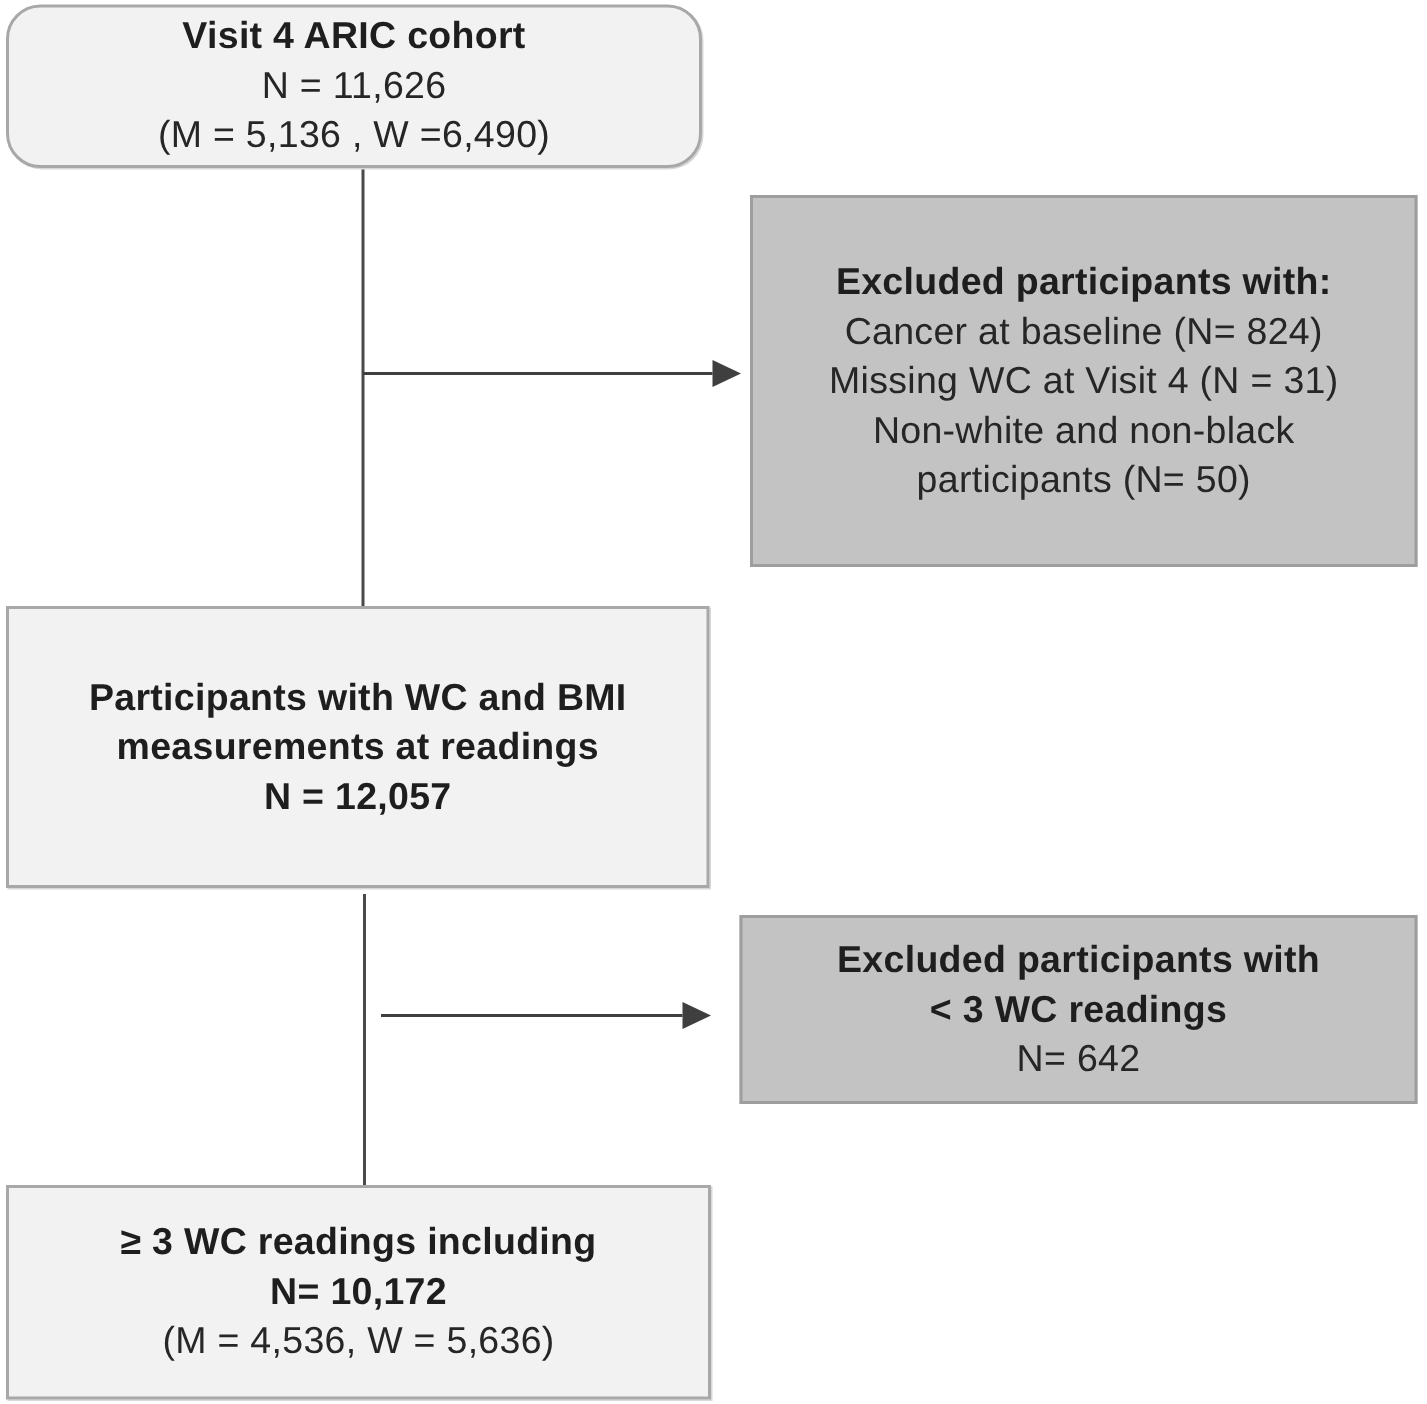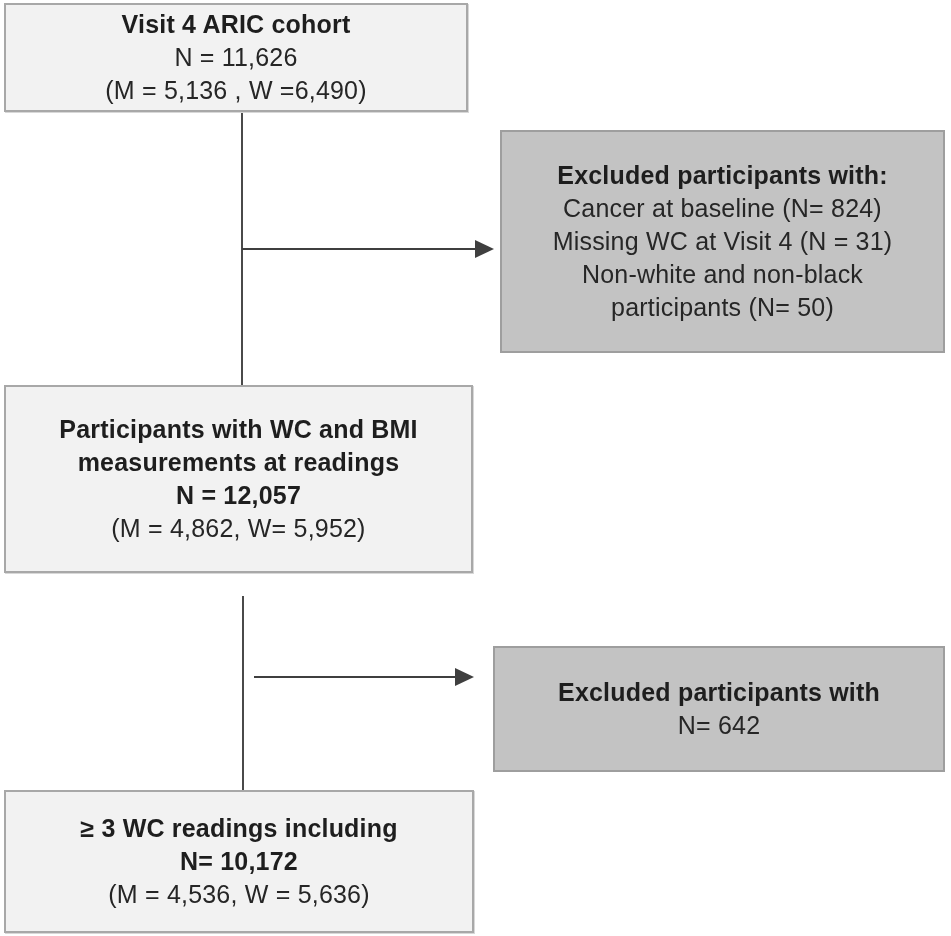--- a/index.html
+++ b/index.html
@@ -32,24 +32,24 @@
     border: 2px solid #a8a8a8;
     box-shadow: 1px 1px 0 #d8d8d8;
   }
   .box.dark {
     background: #c3c3c3;
     border: 2px solid #9e9e9e;
   }
   .line { white-space: nowrap; }
   .bold { font-weight: bold; color: #1e1e1e; }
 
-  .box-top      { left: 4px;   top: 3px;   width: 464px; height: 109px; }
-  .box-excl1    { left: 500px; top: 130px; width: 445px; height: 223px; }
-  .box-middle   { left: 4px;   top: 385px; width: 469px; height: 188px; }
-  .box-excl2    { left: 493px; top: 646px; width: 452px; height: 126px; }
+  .box-top      { left: 4px;   top: 3px;   width: 464px; height: 109px; border-radius: 23px; }
+  .box-excl1    { left: 500px; top: 130px; width: 445px; height: 248px; }
+  .box-middle   { left: 4px;   top: 404px; width: 469px; height: 188px; }
+  .box-excl2    { left: 493px; top: 610px; width: 452px; height: 126px; }
   .box-bottom   { left: 4px;   top: 790px; width: 470px; height: 143px; justify-content: center; }
 
   .vline {
     position: absolute;
     width: 2px;
     background: #4a4a4a;
   }
   .vline1 { left: 241px; top: 112px; height: 296px; }
   .vline2 { left: 242px; top: 596px; height: 194px; }
 
@@ -94,25 +94,25 @@
     <div class="line">Cancer at baseline (N= 824)</div>
     <div class="line">Missing WC at Visit 4 (N = 31)</div>
     <div class="line">Non-white and non-black</div>
     <div class="line">participants (N= 50)</div>
   </div>
 
   <div class="box light box-middle">
     <div class="line bold">Participants with WC and BMI</div>
     <div class="line bold">measurements at readings</div>
     <div class="line bold">N = 12,057</div>
-    <div class="line">(M = 4,862, W= 5,952)</div>
   </div>
 
   <div class="box dark box-excl2">
     <div class="line bold">Excluded participants with</div>
+    <div class="line bold">&lt; 3 WC readings</div>
     <div class="line">N= 642</div>
   </div>
 
   <div class="box light box-bottom">
     <div class="line bold">≥ 3 WC readings including</div>
     <div class="line bold">N= 10,172</div>
     <div class="line">(M = 4,536, W = 5,636)</div>
   </div>
 
 </div>

